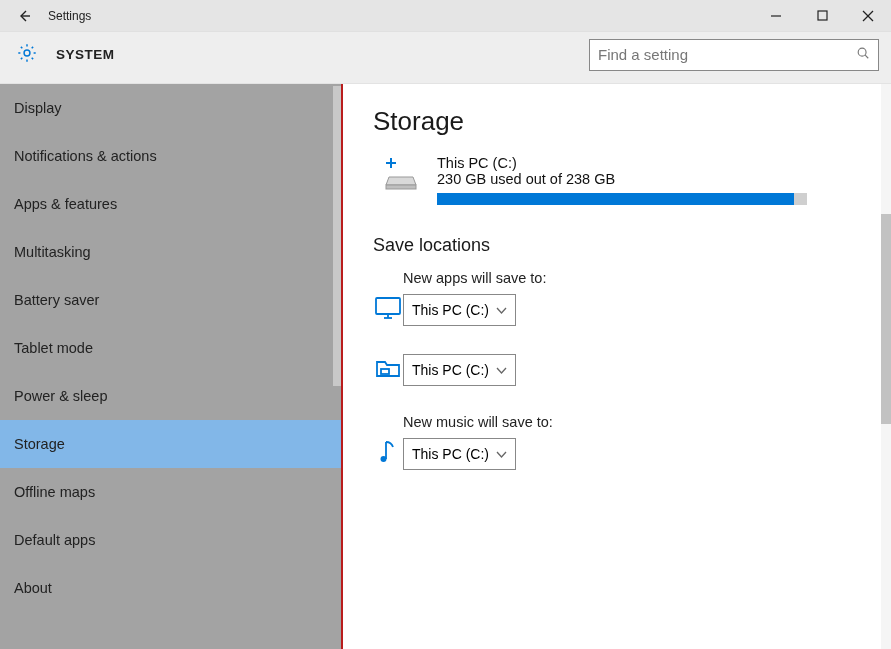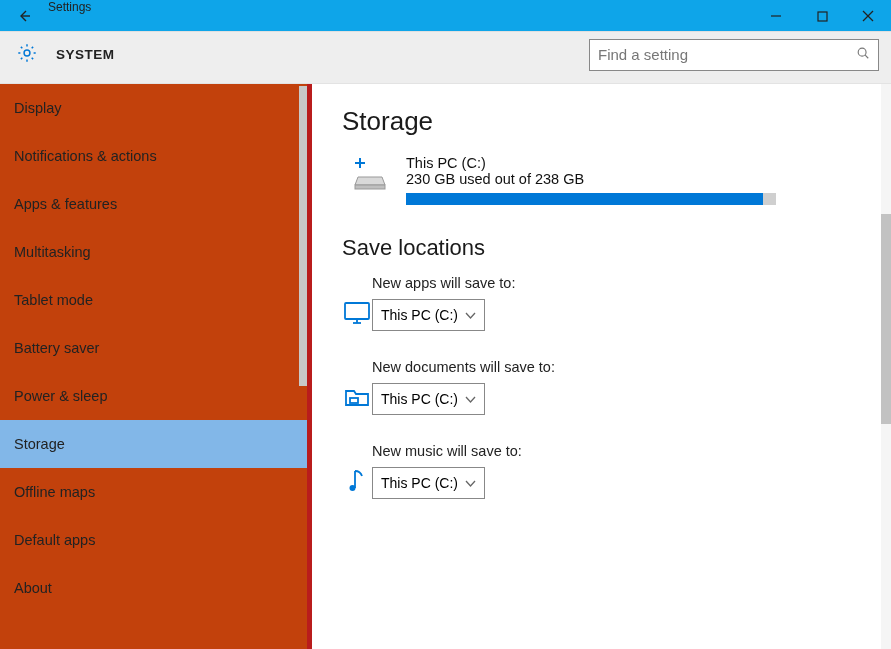--- a/index.html
+++ b/index.html
@@ -1,22 +1,22 @@
 <!DOCTYPE html>
 <html><head>
 <meta charset="utf-8">
 <style>
 * { box-sizing: border-box; margin: 0; padding: 0; font-family: "Segoe UI", Arial, sans-serif; }
 html, body { width: 891px; height: 649px; overflow: hidden; background: #fff; }
 
 .titlebar {
   height: 32px;
-  background: #0ea5e9;
+  background: #e5e5e5;
   display: flex;
-  align-items: flex-start;
+  align-items: center;
   border-bottom: 1px solid #e0e0e0;
 }
 .titlebar .back {
   width: 48px; height: 32px; display:flex; align-items:center; justify-content:center;
   cursor: pointer;
 }
 .titlebar .title { font-size: 12px; color:#222; }
 .titlebar .spacer { flex:1; }
 .winbtn {
   width: 46px; height:32px; display:flex; align-items:center; justify-content:center;
@@ -42,24 +42,24 @@
 }
 .search input {
   flex:1; border:none; outline:none; font-size:15px; color:#555;
 }
 .search input::placeholder { color:#777; }
 .search .glass { color:#777; }
 
 .body { display:flex; height: calc(649px - 84px); }
 
 .sidebar {
-  width: 312px;
-  background:#c2410c;
+  width: 343px;
+  background:#a3a3a3;
   position:relative;
-  border-right:5px solid #b91c1c;
+  border-right:2px solid #b91c1c;
 }
 .sidebar-scroll {
   position:absolute; right:0; top:2px; width:8px; height:300px; background:#c8c8c8;
 }
 .nav-item {
   height:48px; display:flex; align-items:center; padding-left:14px;
   font-size:14.5px; color:#222; cursor:pointer;
 }
 .nav-item.selected { background:#82b7e8; }
 
@@ -79,21 +79,21 @@
 .desc { font-size:14.5px; color:#222; margin-bottom:24px; }
 
 .drive-row { display:flex; align-items:flex-start; gap:18px; margin-bottom:30px; padding-left:10px; }
 .drive-icon { width:36px; height:36px; }
 .drive-info { flex:1; }
 .drive-name { font-size:14.5px; color:#111; }
 .drive-usage { font-size:14.5px; color:#111; margin-bottom:6px; }
 .drive-bar { width:370px; height:12px; background:#cfcfcf; position:relative; }
 .drive-bar .fill { position:absolute; left:0; top:0; height:100%; background:#0078d7; }
 
-h2.subhead { font-weight:400; font-size:22px; color:#1a1a1a; margin:16px 0 14px; }
+h2.subhead { font-weight:400; font-size:18px; color:#1a1a1a; margin:16px 0 14px; }
 .subdesc { font-size:14.5px; color:#222; max-width:430px; margin-bottom:24px; line-height:1.35; }
 
 .save-row { display:flex; align-items:flex-end; margin-bottom:28px; padding-left:0; }
 .save-icon { width:30px; height:28px; display:flex; align-items:center; justify-content:center; margin-bottom:4px; }
 .save-content { }
 .save-label { font-size:14.5px; color:#222; margin-bottom:8px; }
 .dropdown {
   width:113px; height:32px; border:1px solid #888; background:#fff;
   display:flex; align-items:center; justify-content:space-between;
   padding:0 8px; font-size:14px; cursor:pointer;
@@ -150,22 +150,22 @@
   </div>
 </div>
 
 <div class="body">
   <div class="sidebar">
     <div id="nav-list">
         <div class="nav-item">Display</div>
         <div class="nav-item">Notifications &amp; actions</div>
         <div class="nav-item">Apps &amp; features</div>
         <div class="nav-item">Multitasking</div>
+        <div class="nav-item">Battery saver</div>
         <div class="nav-item">Tablet mode</div>
-        <div class="nav-item">Battery saver</div>
         <div class="nav-item">Power &amp; sleep</div>
         <div class="nav-item selected">Storage</div>
         <div class="nav-item">Offline maps</div>
         <div class="nav-item">Default apps</div>
         <div class="nav-item">About</div>
       </div>
     <div class="sidebar-scroll"></div>
   </div>
 
   <div class="content">
@@ -214,21 +214,20 @@
           </div>
         </div>
         <div class="save-row">
           <span class="save-icon">
             <svg width="28" height="24" viewBox="0 0 28 24" fill="none" stroke="#0078d7" stroke-width="1.8">
               <path d="M3 6h8l2 3h12v11H3z"></path>
               <rect x="7" y="13" width="8" height="5"></rect>
             </svg>
           </span>
           <div class="save-content">
-            <div class="save-label">New documents will save to:</div>
             <div class="dropdown">
               <span>This PC (C:)</span>
               <span class="chev"><svg width="11" height="8" viewBox="0 0 11 8">
                   <path d="M1 1l4.5 5L10 1" fill="none" stroke="#666" stroke-width="1.3"></path>
                 </svg></span>
             </div>
           </div>
         </div>
         <div class="save-row">
           <span class="save-icon">

